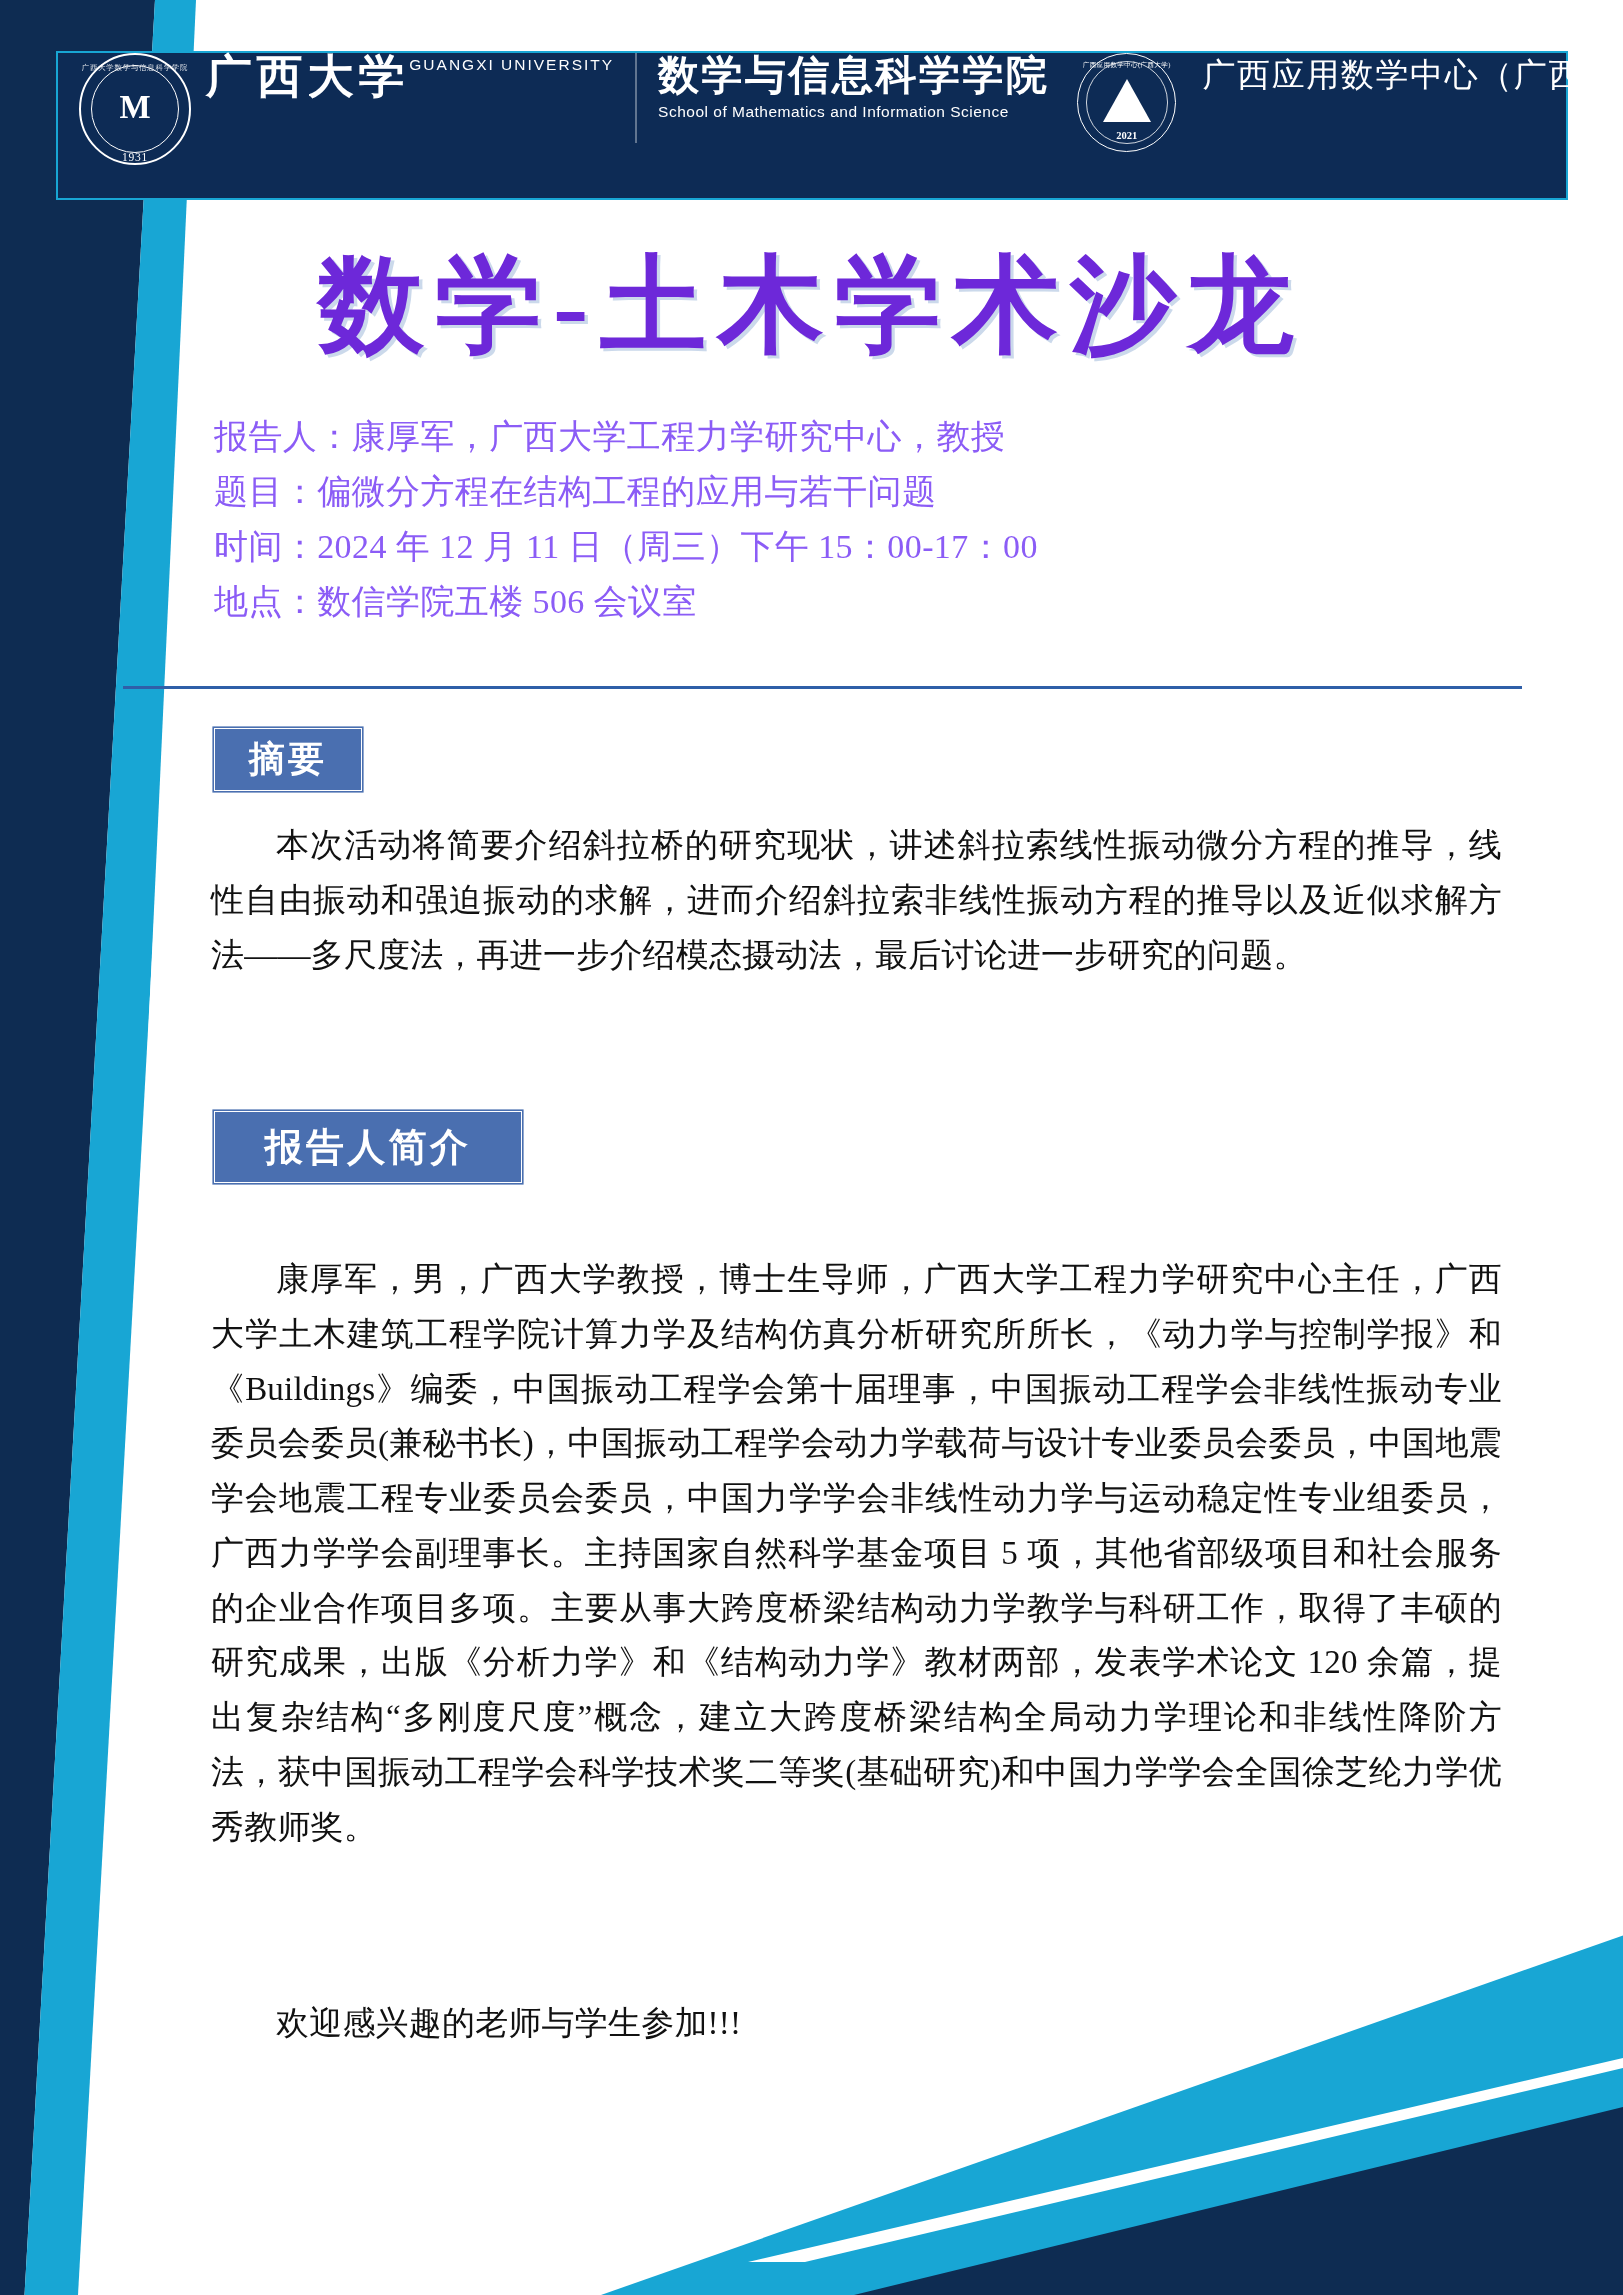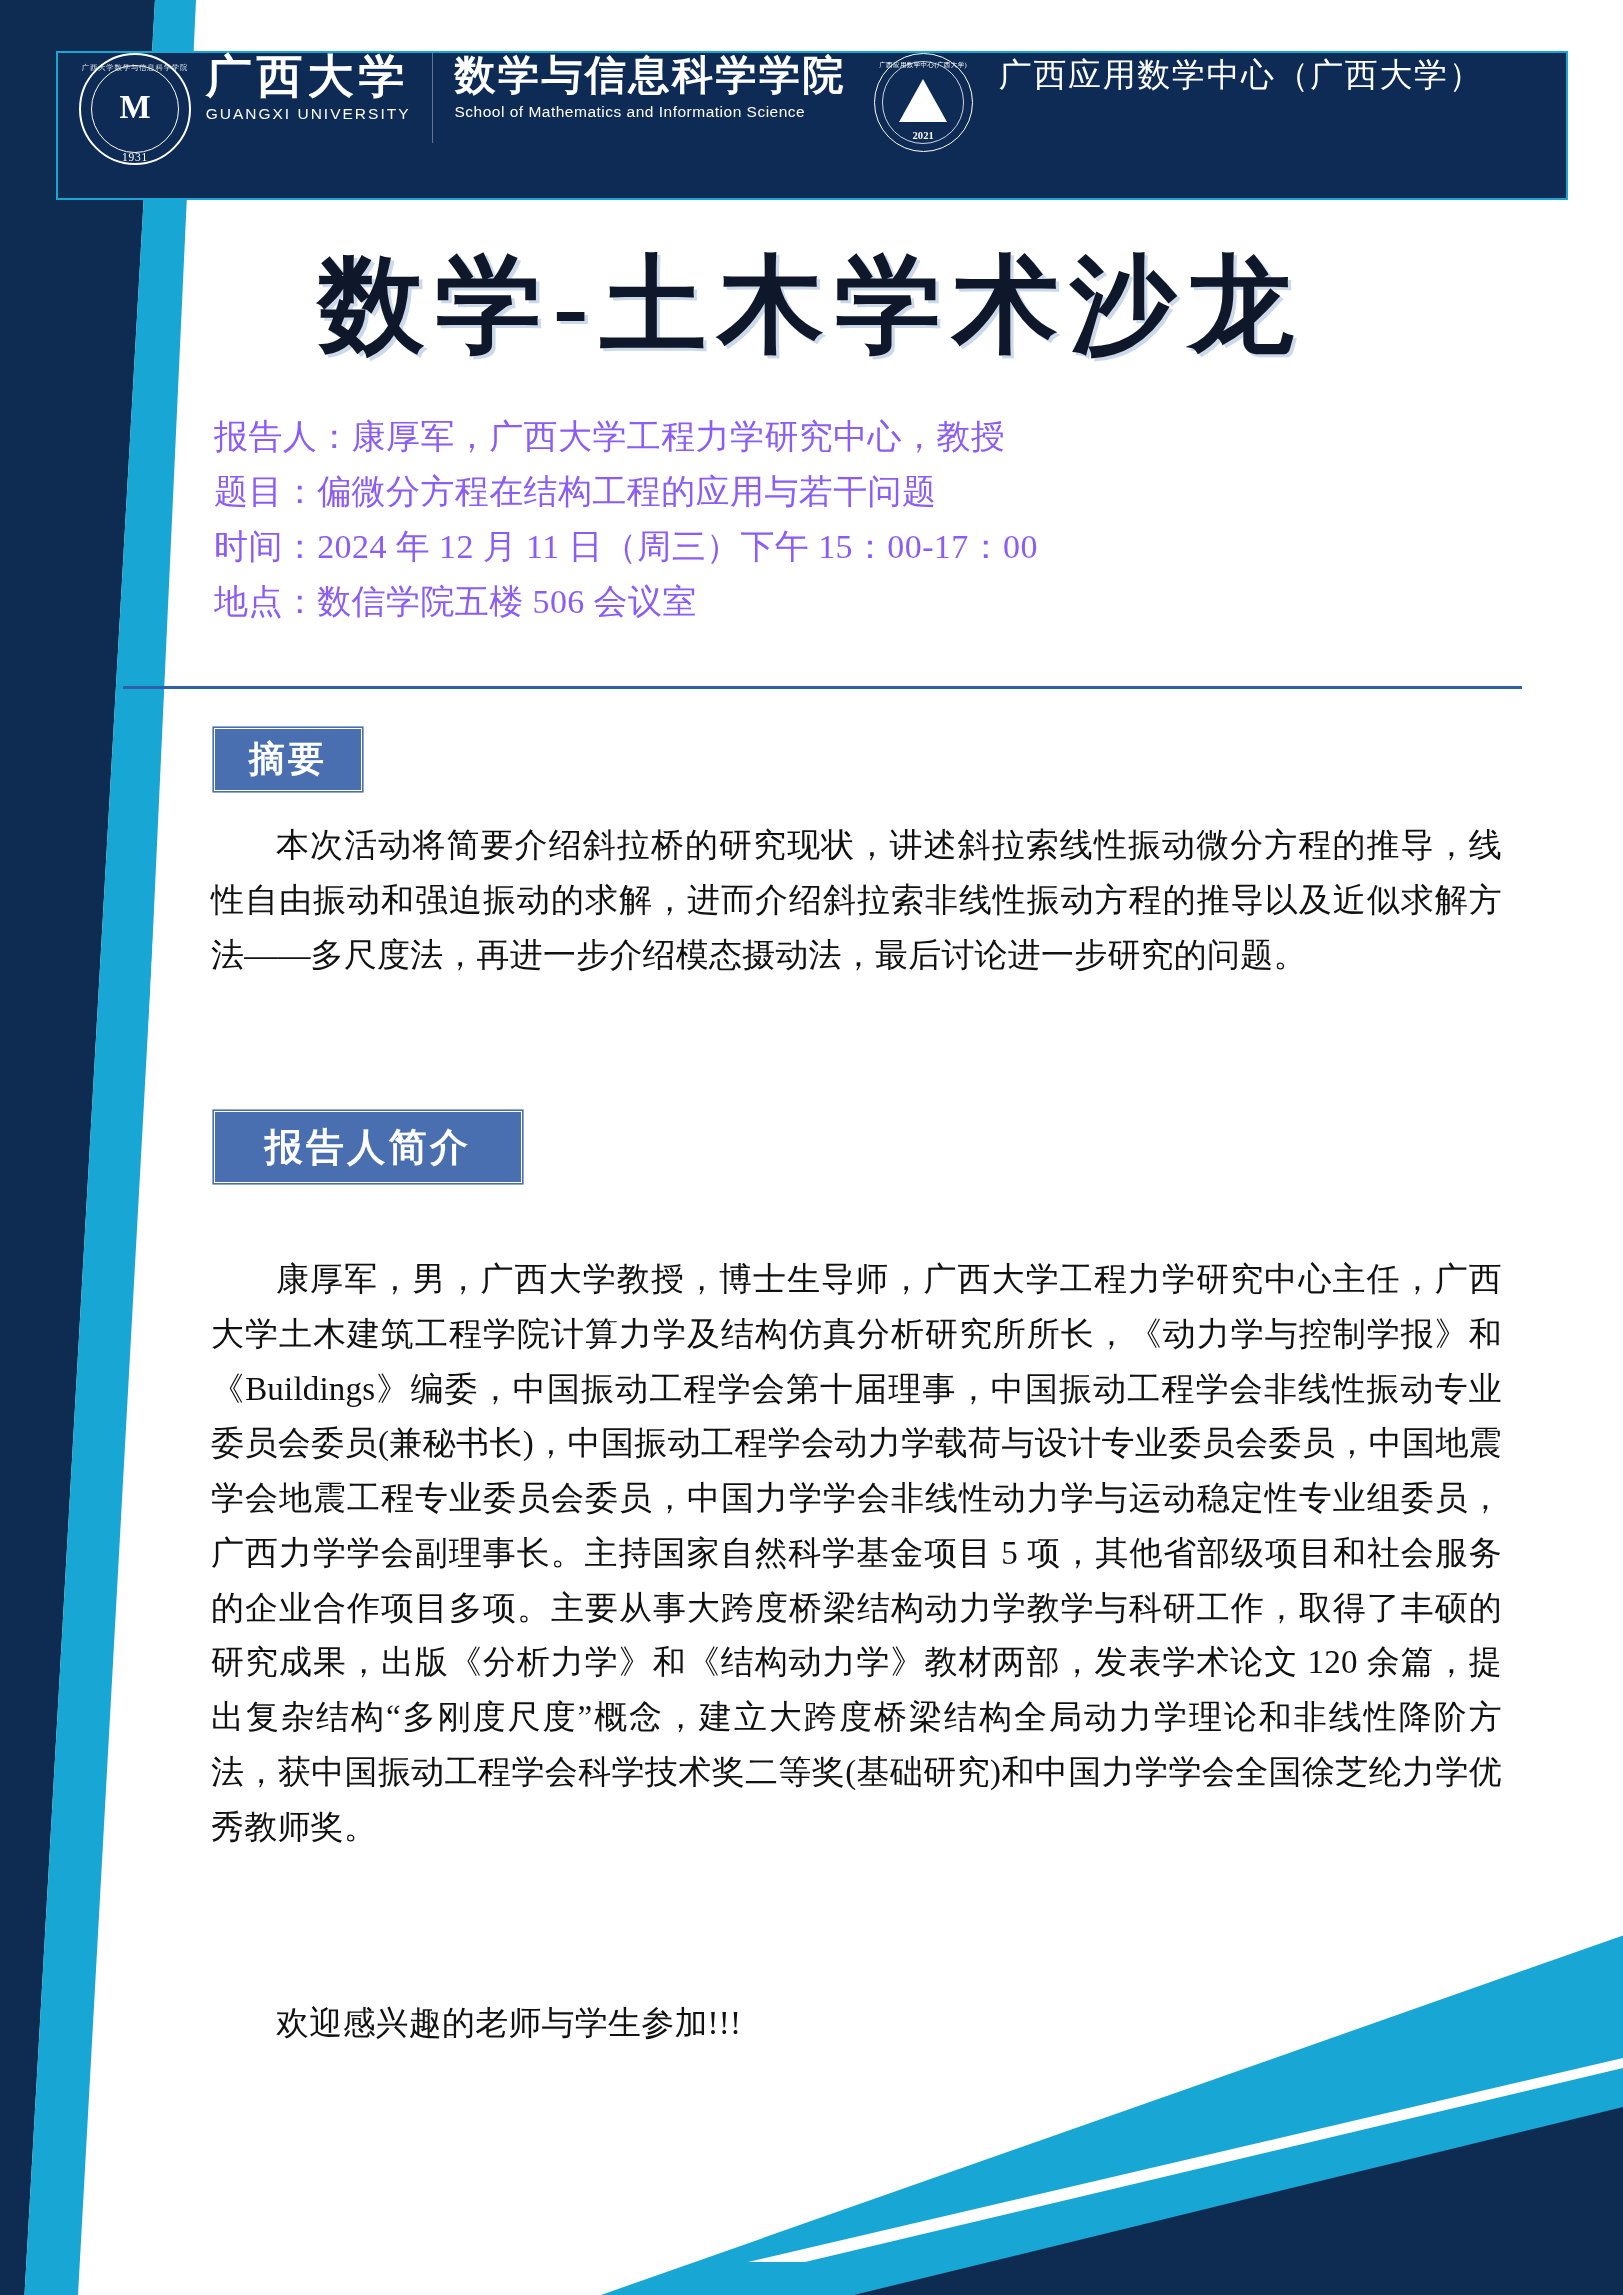--- a/index.html
+++ b/index.html
@@ -126,21 +126,21 @@
     position: absolute;
     top: 8.2px; left: 0; right: 0;
     text-align: center;
     color: #ffffff;
     font-size: 7.4px;
     letter-spacing: 0.8px;
     opacity: .85;
   }
   .brand-block {
     display: flex;
-    flex-direction: column;
+    flex-direction: row;
     justify-content: center;
     color: #ffffff;
     flex: 0 0 auto;
   }
   .brand-cn {
     font-family: "Liberation Serif", serif;
     font-size: 46px;
     font-weight: bold;
     letter-spacing: 4.9px;
     line-height: 1.05;
@@ -221,21 +221,21 @@
 
   
   .poster-title {
     position: absolute;
     left: 0; right: 0;
     top: 234px;
     text-align: center;
     font-family: "Liberation Serif", serif;
     font-size: 106px;
     font-weight: bold;
-    color: #0f172a;
+    color: #6d28d9;
     letter-spacing: 11.5px;
     text-shadow: 3.3px 3.3px 0 rgba(140,170,210,.45);
   }
 
   
   .info-block {
     position: absolute;
     left: 214px;
     top: 409px;
     width: 1276px;

